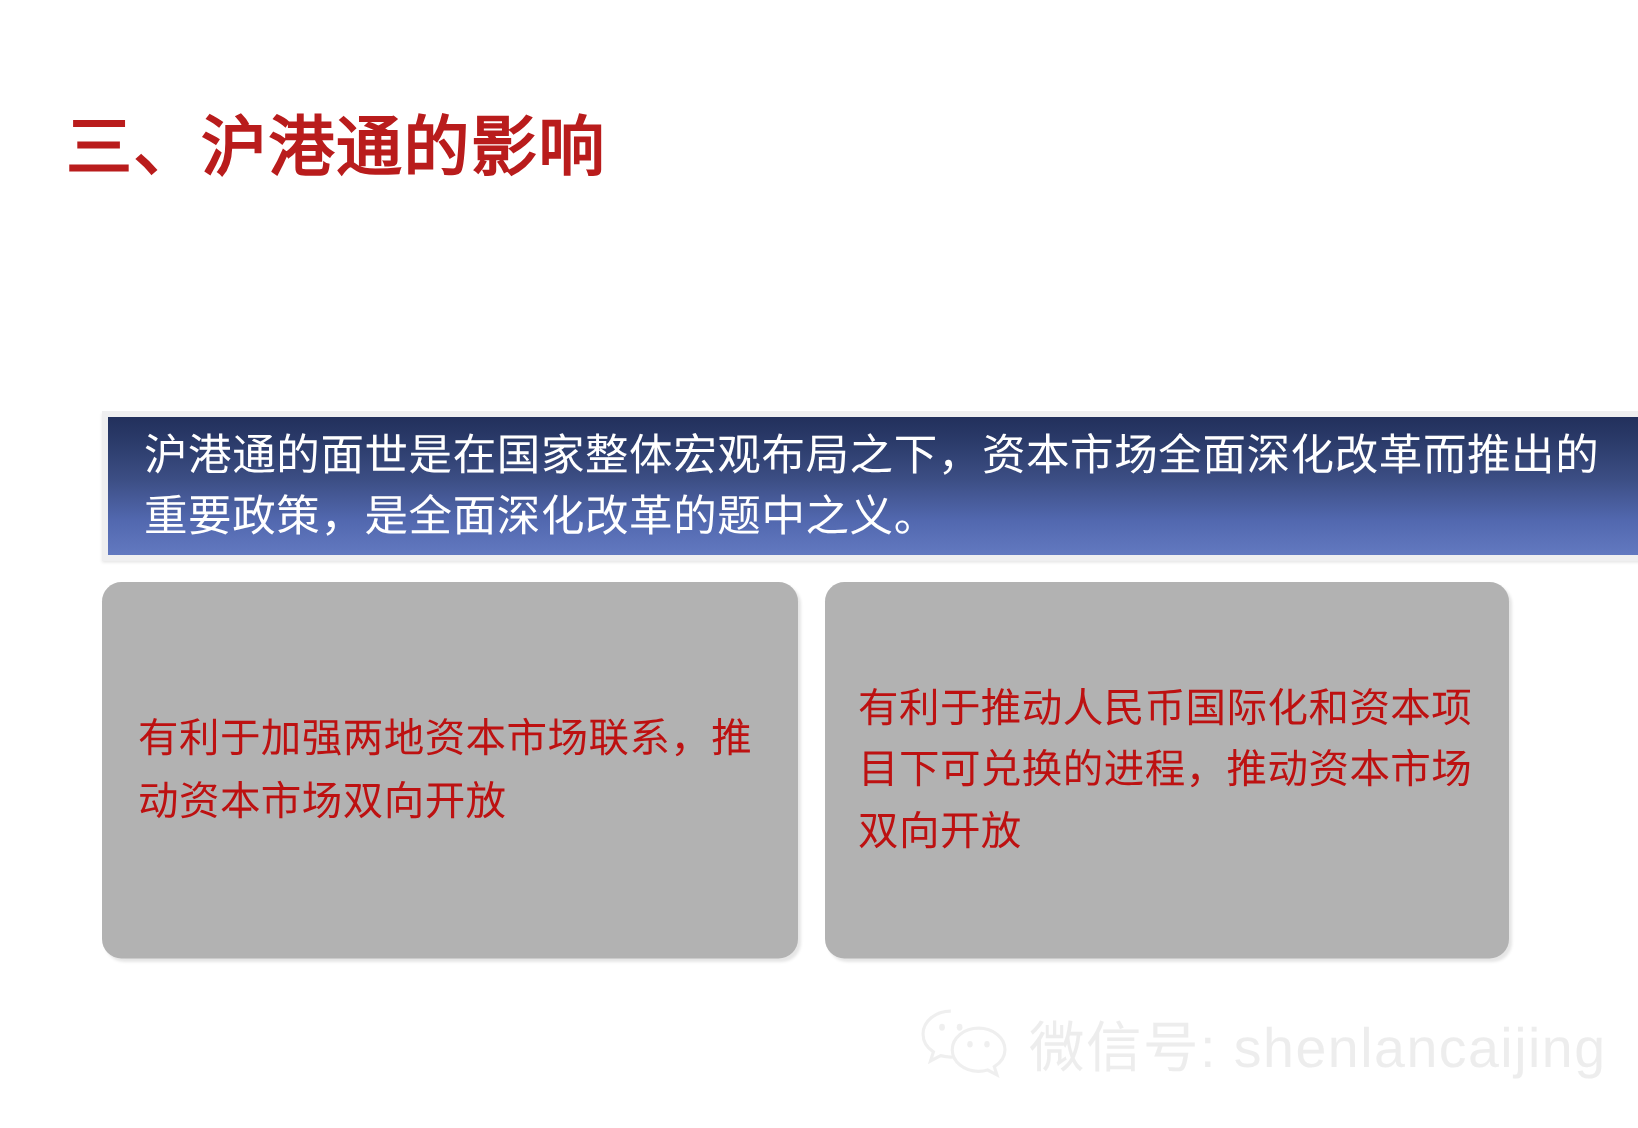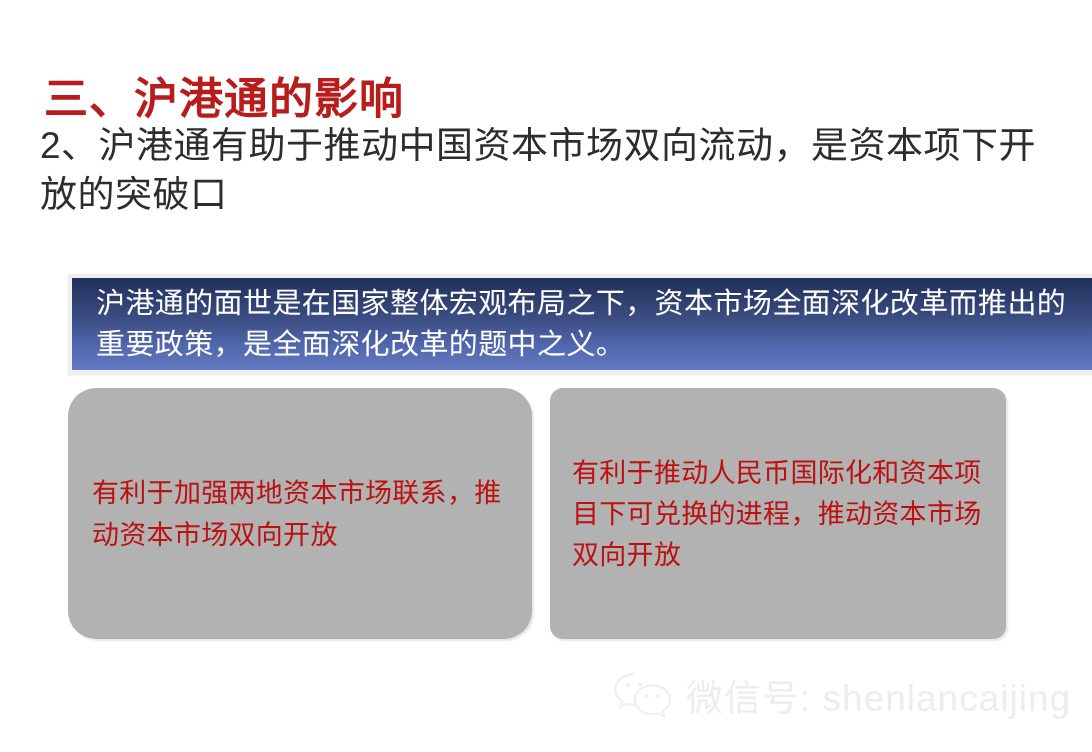--- a/index.html
+++ b/index.html
@@ -96,21 +96,20 @@
     background: #b2b2b2;
     border-radius: 13px;
     box-sizing: border-box;
     display: flex;
     align-items: center;
     box-shadow: 2px 2px 2px rgba(0,0,0,0.10);
   }
   .gray-box.left {
     width: 464px;
     padding: 0 20px 0 24px;
-    border-radius: 28px;
   }
   .gray-box.right {
     width: 456px;
     padding: 0 16px 0 22px;
   }
   .box-text {
     font-family: "DejaVu Serif", "Liberation Serif", serif;
     font-size: 27px;
     font-weight: 400;
     line-height: 1.52;
@@ -143,21 +142,20 @@
     white-space: nowrap;
   }
 </style>
 </head>
 <body>
 
 <div class="slide">
 
   <h1 class="slide-title">三、沪港通的影响</h1>
 
-  <div class="slide-subtitle">2、沪港通有助于推动中国资本市场双向流动，是资本项下开放的突破口</div>
 
   <div class="banner-wrap">
     <div class="banner">
       <div class="banner-text">沪港通的面世是在国家整体宏观布局之下，资本市场全面深化改革而推出的重要政策，是全面深化改革的题中之义。</div>
     </div>
   </div>
 
   <div class="boxes">
     <div class="gray-box left">
       <div class="box-text">有利于加强两地资本市场联系，推动资本市场双向开放</div>

